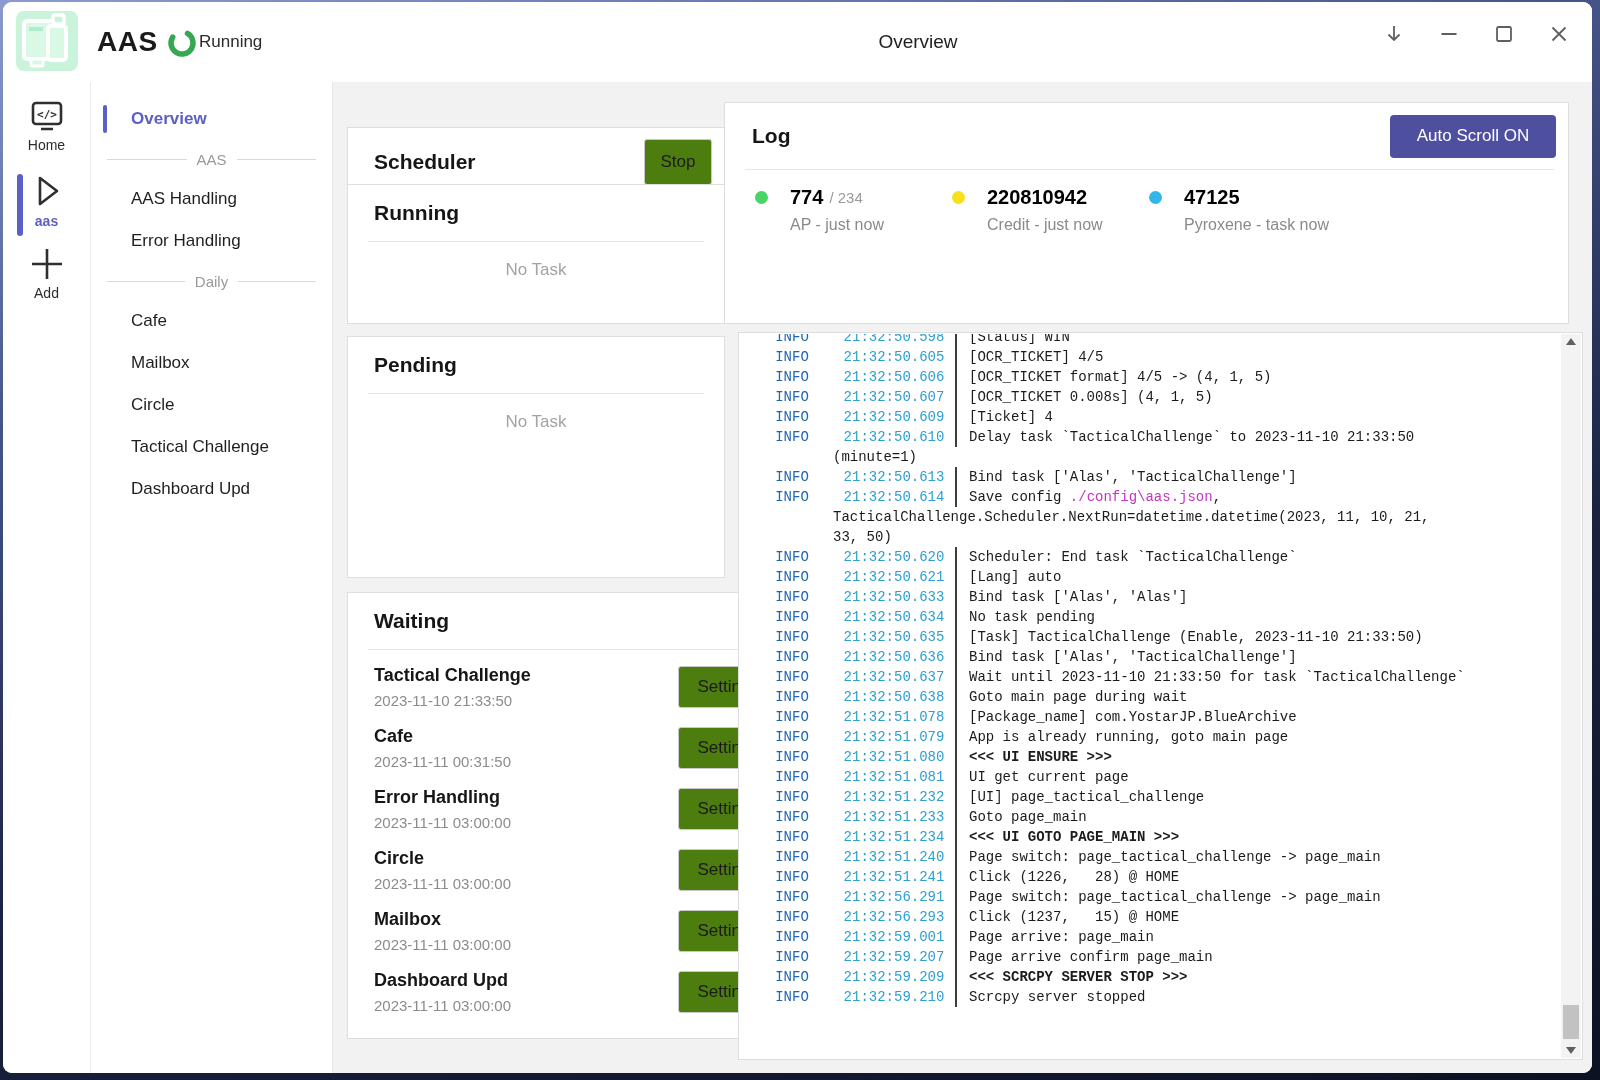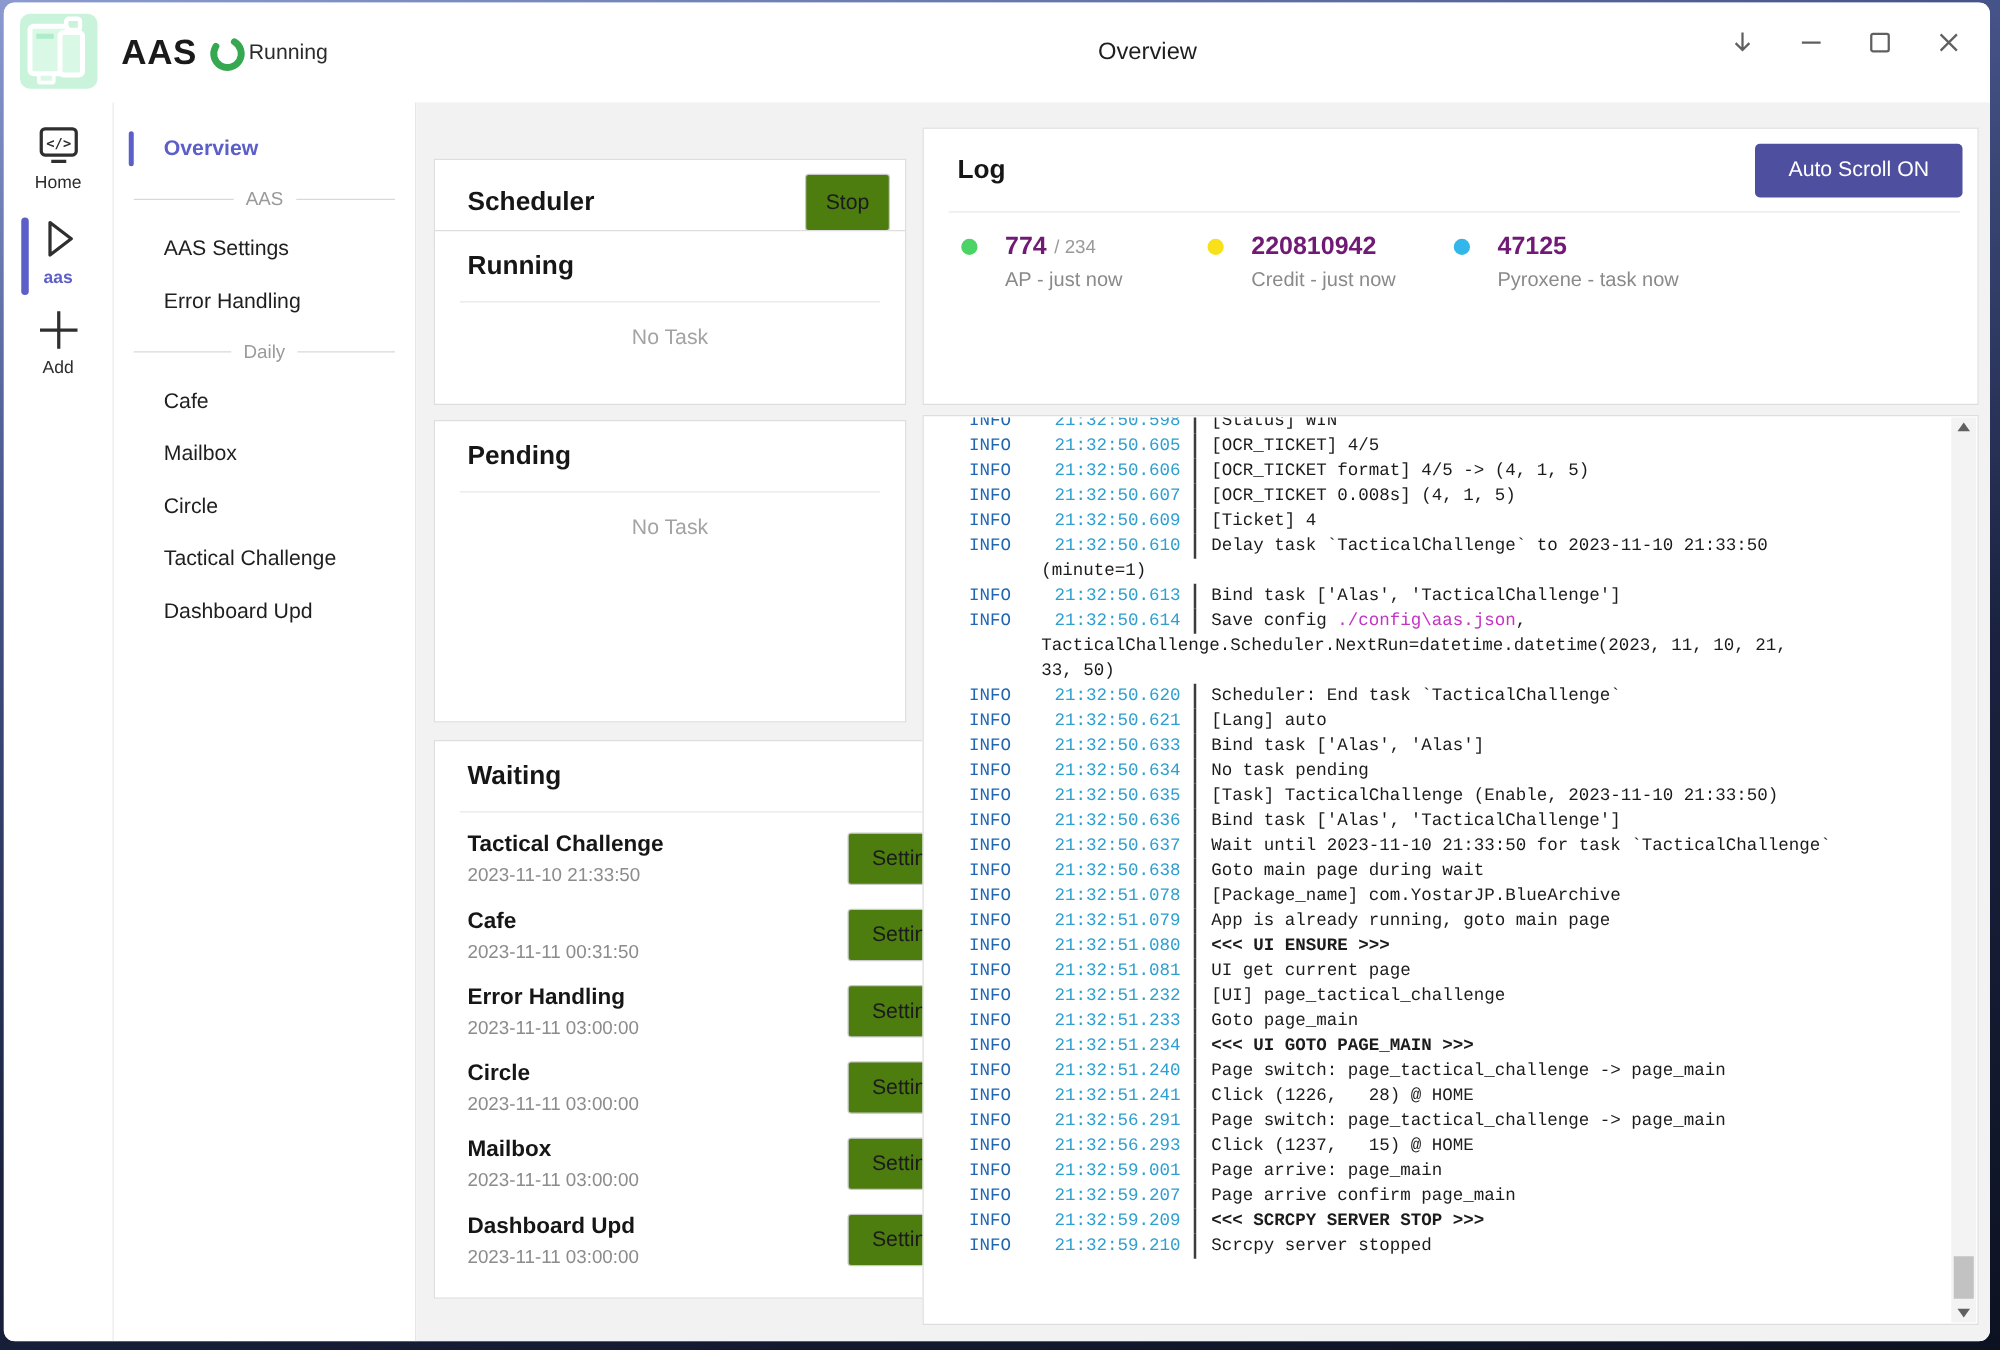--- a/index.html
+++ b/index.html
@@ -49,30 +49,30 @@
   .tcard-head { height:56px; display:flex; align-items:center; padding-left:26px; }
   .empty-msg { text-align:center; margin-top:18px; font-size:17px; color:#a3a3a3; }
   .card-waiting { left:14px; top:510px; width:436px; height:447px; }
   .wait-rows { padding:6px 12px 0 26px; }
   .wait-row { height:61px; display:flex; align-items:center; }
   .wait-info { flex:1; }
   .wait-name { font-size:18px; font-weight:600; color:#161616; }
   .wait-time { font-size:15px; color:#8c8c8c; margin-top:6px; }
   .btn-setting { width:92px; height:42px; font-size:17px; }
   
-  .card-loghead { left:405px; top:20px; width:845px; height:222px; }
+  .card-loghead { left:391px; top:20px; width:845px; height:222px; }
   .loghead-top { height:66px; display:flex; align-items:center; padding:0 12px 0 27px; }
   .loghead-top .card-title { flex:1; }
   .btn-autoscroll { width:166px; height:43px; background:var(--btn-purple); color:#fff; border:none; border-radius:4px;
                     font-size:17px; font-family:inherit; cursor:pointer; }
   .stats { display:flex; padding:16px 0 0 30px; }
   .stat { width:197px; }
   .stat-top { display:flex; align-items:center; }
   .stat-dot { width:13px; height:13px; border-radius:50%; flex:none; }
-  .stat-value { font-size:20px; font-weight:bold; color:#701a75; margin-left:22px; white-space:nowrap; }
+  .stat-value { font-size:20px; font-weight:bold; color:#000000; margin-left:22px; white-space:nowrap; }
   .stat-suffix { font-size:15px; color:#9a9a9a; margin-left:6px; }
   .stat-label { font-size:16px; color:#8a8a8a; margin-left:35px; margin-top:7px; white-space:nowrap; }
   .card-logbody { left:405px; top:250px; width:845px; height:728px; }
   .log-viewport { position:absolute; top:1px; left:12px; right:22px; bottom:1px; overflow:hidden; }
   .log-lines { margin-top:-7px; font-family:Liberation Mono, monospace; font-size:14px; line-height:20px; white-space:pre;text-align:center; }
   .log-row { display:flex; height:20px; }
   .log-lvl { width:82px; flex:none; color:var(--log-level); }
   .log-time { width:122px; flex:none; color:var(--log-time); }
   .log-pipe { width:2px; flex:none; background:#3c3c3c; margin-right:12px; }
   .log-msg { color:#1b1b1b; }
@@ -167,21 +167,21 @@
         <span class="bar"></span>
         <span>Overview</span>
       </div>
       <div id="nav-sections">
   <div>
     <div class="nav-sec-divider">
               <span>AAS</span>
             </div>
     <div>
   <div class="nav-item">
-                <span>AAS Settings</span>
+                <span>AAS Handling</span>
               </div>
 
   <div class="nav-item">
                 <span>Error Handling</span>
               </div>
 </div>
   </div>
 
   <div>
     <div class="nav-sec-divider">

